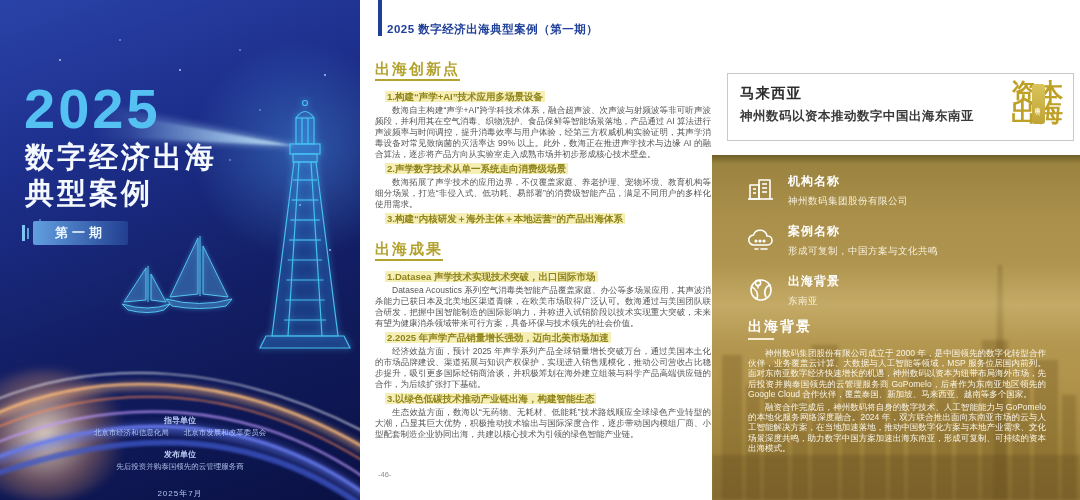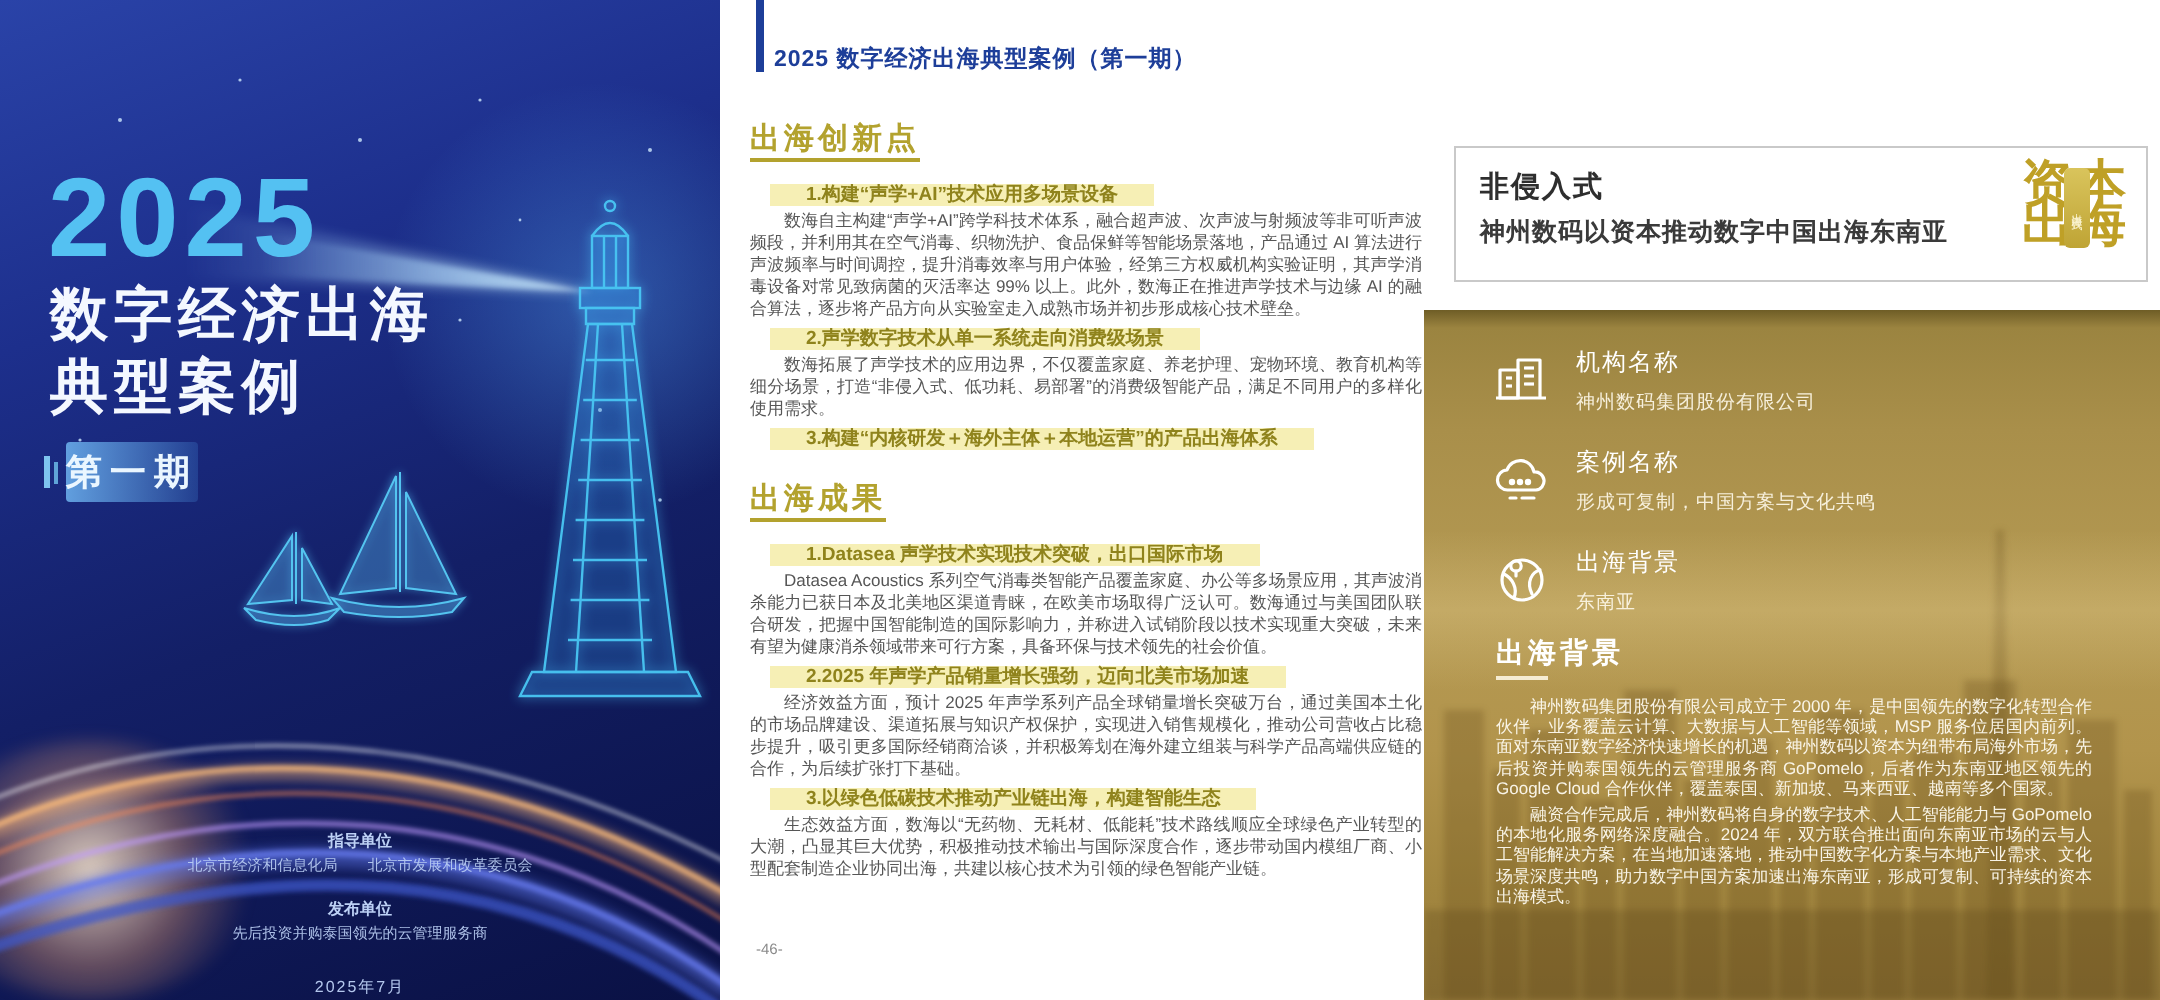--- a/index.html
+++ b/index.html
@@ -13,38 +13,38 @@
   .cover-blob{position:absolute;left:-40px;top:370px;width:170px;height:130px;border-radius:50%;
     background:radial-gradient(circle,rgba(255,236,210,.85) 0%,rgba(255,170,110,.35) 45%,rgba(255,170,110,0) 75%);filter:blur(4px);}
   .cover-art{position:absolute;left:0;top:0;width:360px;height:500px;}
   .year{position:absolute;left:24px;top:76px;font-size:56px;font-weight:bold;color:#54c1f2;letter-spacing:3px;}
   .ctitle{position:absolute;left:25px;font-size:29px;font-weight:bold;color:#f4f8ff;letter-spacing:3px;}
   .ct1{top:138px;}
   .ct2{top:174px;}
   .issue-row{position:absolute;left:22px;top:221px;display:flex;align-items:center;}
   .issue-bar1{width:3px;height:16px;background:#7ec4ef;margin-right:2px;}
   .issue-bar2{width:2px;height:11px;background:#5fa4d8;margin-right:4px;}
-  .issue-badge{padding:3px 0;font-size:18px;font-weight:bold;color:#eaf6ff;letter-spacing:4px;
+  .issue-badge{padding:3px 22px;font-size:13px;font-weight:bold;color:#eaf6ff;letter-spacing:4px;
     background:linear-gradient(90deg,rgba(110,180,240,.85),rgba(60,120,200,.30));border-radius:2px;}
   .cover-footer{position:absolute;left:0;top:415px;width:360px;text-align:center;color:#bcd0f5;}
   .cf-label{font-size:8px;font-weight:bold;}
   .cf-line{font-size:7.5px;margin-top:2px;opacity:.9;}
   .cf-gap{margin-top:11px;}
   .cf-date{font-size:8px;margin-top:16px;letter-spacing:1px;opacity:.95;}
 
   
   .page{position:absolute;left:360px;top:0;width:360px;height:500px;background:#fff;}
   .page-headbar{position:absolute;left:18px;top:0;width:4px;height:36px;background:#1d3e99;}
   .page-header{position:absolute;left:27px;top:22px;font-size:11.5px;font-weight:bold;color:#1d3e99;letter-spacing:.5px;}
   .page-flow{position:absolute;left:15px;top:60px;width:336px;}
   .sec-head{display:inline-block;font-size:15px;font-weight:bold;color:#b3a22e;letter-spacing:2px;
     border-bottom:2px solid #b3a22e;padding-bottom:0;margin:0 0 7px 0;}
   .sec-head2{margin-top:13px;}
   .item-title{font-size:9.5px;font-weight:bold;color:#8f831c;margin:3px 0 1px 10px;}
-  .item-title span{background:#f6efb5;padding:0 18px;}
+  .item-title span{background:#f6efb5;padding:0 2px;}
   .item-body{font-size:8.5px;line-height:11px;color:#565656;text-align:justify;text-indent:2em;margin:0;}
   .page-num{position:absolute;left:18px;top:470px;font-size:7.5px;color:#8a8a8a;}
 
   
   .case-top{position:absolute;left:720px;top:0;width:360px;height:155px;background:#fff;}
   .case-headbox{position:absolute;left:727px;top:73px;width:345px;height:66px;border:1px solid #c9c9c9;background:#fff;}
   .case-no{position:absolute;left:740px;top:84px;font-size:14.5px;font-weight:bold;color:#2e2e2e;letter-spacing:1px;}
   .case-title{position:absolute;left:740px;top:108px;font-size:12.5px;font-weight:bold;color:#3a3a3a;letter-spacing:.5px;}
   .case-mode{position:absolute;left:986px;top:82px;font-size:25px;line-height:20px;font-weight:bold;color:#bfa026;letter-spacing:2px;margin-left:25px;}
   .mode-badge{position:absolute;left:1032px;top:84px;width:13px;height:40px;border-radius:3px;
@@ -52,21 +52,21 @@
   .mode-badge span{writing-mode:vertical-rl;font-size:5.5px;color:#faf3cf;letter-spacing:1px;}
 
   .gold{position:absolute;left:712px;top:155px;width:368px;height:345px;overflow:hidden;
     background:linear-gradient(180deg,#6e5d26 0px,#9b8440 9px,#a98f4a 60px,#b59a53 150px,#b2944c 220px,#a2863f 290px,#95793a 345px);}
   .gold-haze{position:absolute;left:0;top:110px;width:368px;height:80px;
     background:linear-gradient(180deg,rgba(235,212,150,0) 0%,rgba(235,212,150,.28) 50%,rgba(235,212,150,0) 100%);}
   .gold-buildings{position:absolute;left:0;top:0;width:368px;height:345px;filter:blur(1.5px);}
 
   .info-row{position:absolute;left:745px;display:flex;align-items:flex-start;}
   .info-icon{width:32px;height:32px;flex:0 0 32px;margin-right:11px;}
-  .info-label{font-size:12px;font-weight:normal;color:#ffffff;letter-spacing:1px;}
+  .info-label{font-size:12px;font-weight:bold;color:#ffffff;letter-spacing:1px;}
   .info-value{font-size:9.5px;color:#fbf5e4;margin-top:5px;letter-spacing:.5px;opacity:.95;}
 
   .logo-card{position:absolute;left:970px;top:178px;width:80px;height:33px;background:#fff;border-radius:3px;
     display:flex;align-items:center;padding:0 5px;box-sizing:border-box;}
   .logo-mark{width:24px;height:24px;flex:0 0 24px;}
   .logo-txt{margin-left:3px;}
   .logo-name{font-size:8.5px;font-weight:bold;color:#1b1b1b;letter-spacing:.5px;}
   .logo-sub{font-size:4.5px;color:#b00040;margin-top:1px;}
 
   .bg-head{position:absolute;left:748px;top:318px;font-size:14px;font-weight:bold;color:#fff;letter-spacing:2px;}
@@ -234,21 +234,21 @@
           <rect x="322" y="205" width="24" height="140"></rect>
         <rect x="350" y="240" width="14" height="105"></rect>
         <polygon points="286,110 290,110 295,345 281,345"></polygon>
       </g>
       <rect x="0" y="300" width="368" height="45" fill="rgba(85,62,18,0.25)"></rect>
     </svg>
     <div class="gold-haze"></div>
   </div>
 
   <div class="case-headbox"></div>
-  <div class="case-no">非侵入式</div>
+  <div class="case-no">马来西亚</div>
   <div class="case-title">神州数码以资本推动数字中国出海东南亚</div>
   <div class="case-mode" style="white-space:pre-line">资本
 出海</div>
   <div class="mode-badge">
       <span>出海模式</span>
     </div>
 
   <div class="info-row" style="top:173px;">
     <svg class="info-icon" viewBox="0 0 32 32">
       <g stroke="#fff" stroke-width="1.6" fill="none" stroke-linejoin="round">

